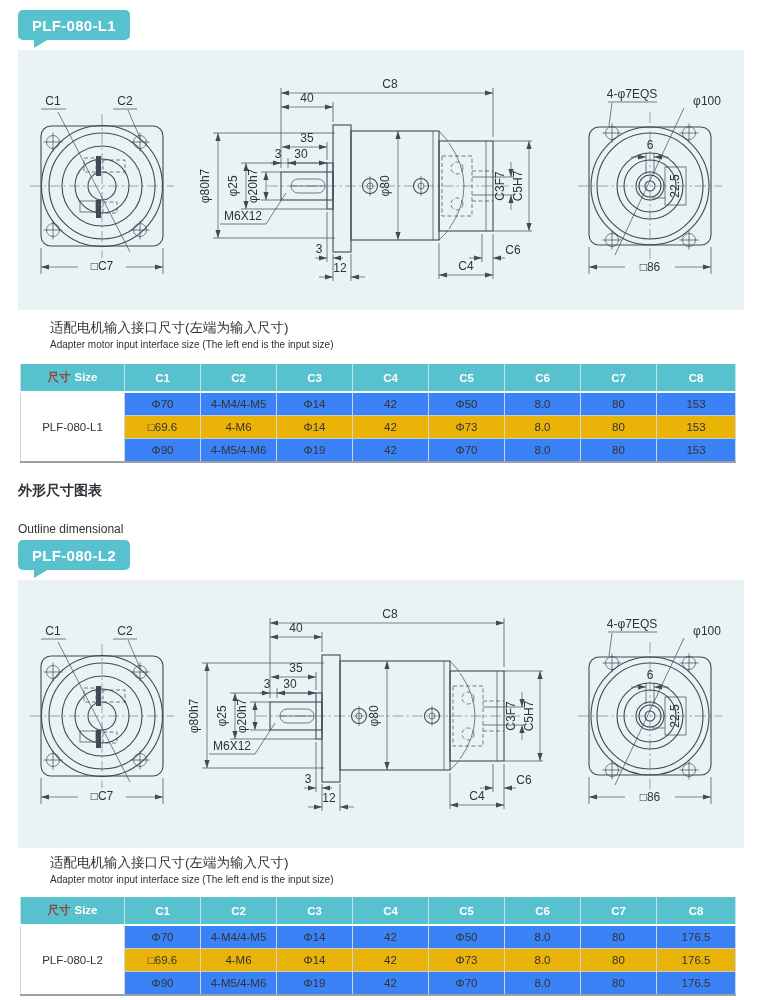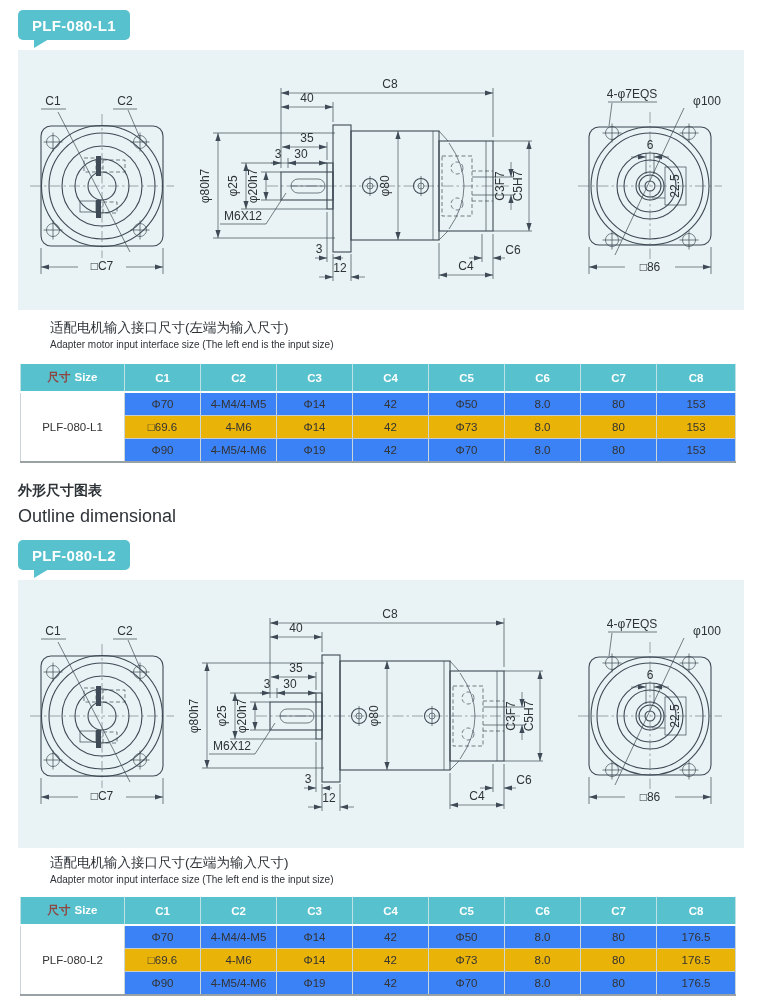--- a/index.html
+++ b/index.html
@@ -20,21 +20,21 @@
   .badge-2{top:540px;}
   .panel{position:absolute;left:18px;width:726px;background:#e9f2f4;}
   .panel-1{top:50px;height:260px;}
   .panel-2{top:580px;height:268px;}
   .cap{position:absolute;left:18px;line-height:1.25;margin-left:32px;}
   .cap-cn{font-size:13.5px;}
   .cap-en{font-size:10px;}
   #cap1-cn{top:320px;} #cap1-en{top:339px;}
   #cap2-cn{top:855px;} #cap2-en{top:874px;}
   .h-cn{position:absolute;left:18px;top:482px;font-size:14px;font-weight:bold;}
-  .h-en{position:absolute;left:18px;top:506px;font-size:18px;}
+  .h-en{position:absolute;left:18px;top:522px;font-size:12px;}
   .tablewrap{position:absolute;left:20px;width:715px;}
   #table1{top:364px;} #table2{top:897px;}
   table.dim{border-collapse:collapse;table-layout:fixed;width:715px;font-size:11.5px;color:#333;}
   table.dim th{
     background:#57c1cd;color:#fff;height:25px;font-weight:bold;font-size:11.5px;
     border-right:1px solid #bfe0e5;border-left:1px solid #bfe0e5;border-bottom:2px solid #fff;
   }
   table.dim th .cn{color:#8f4540;margin-right:4px;font-weight:bold;}
   table.dim td{
     height:20px;text-align:center;background:#3b82f6;

